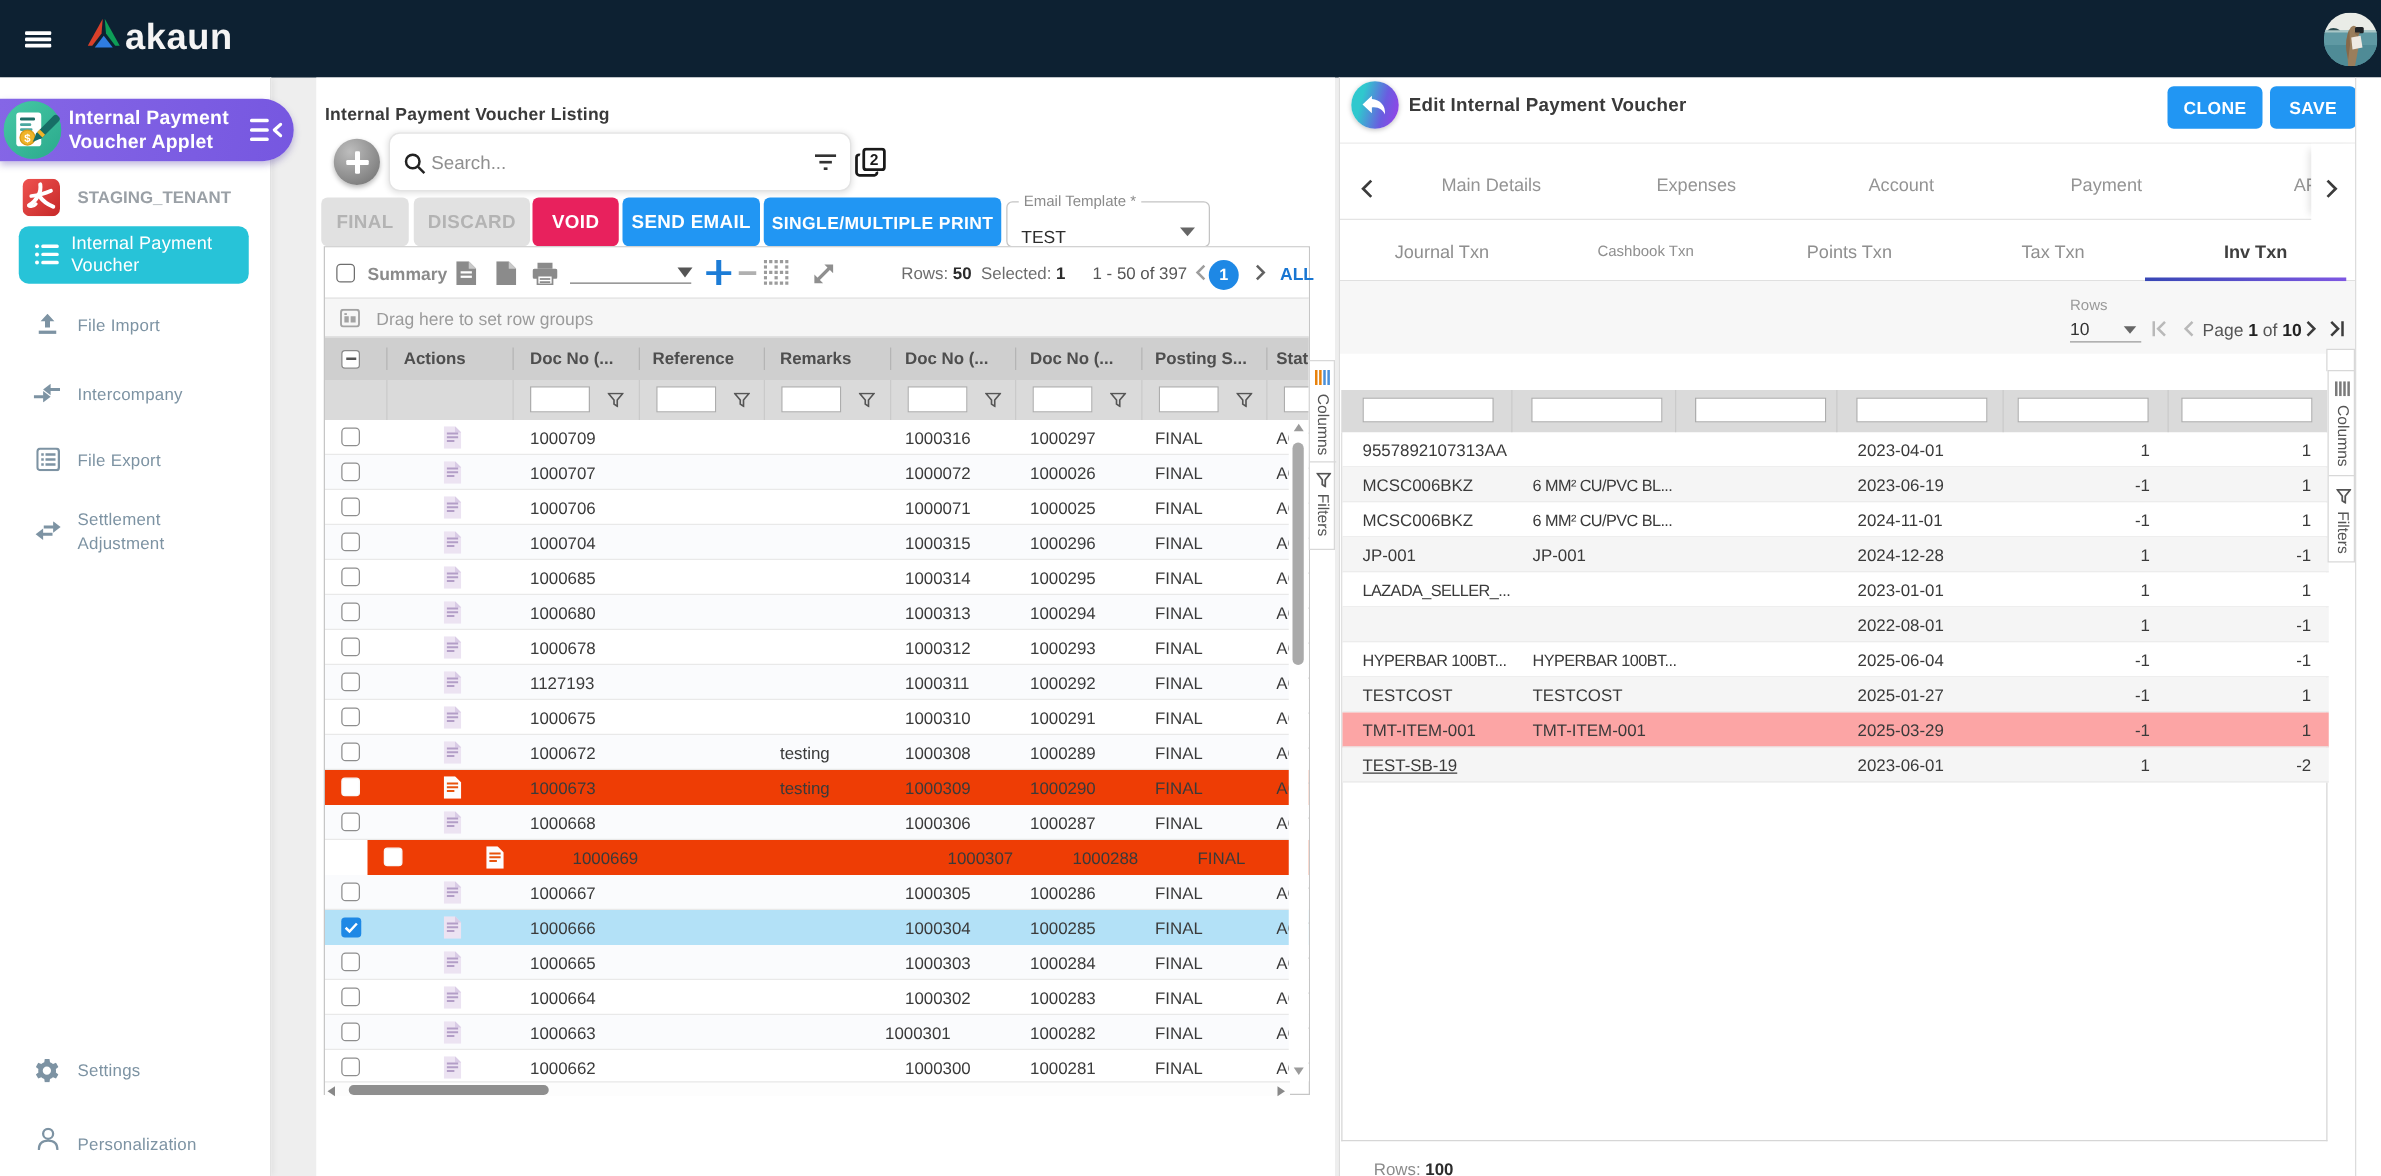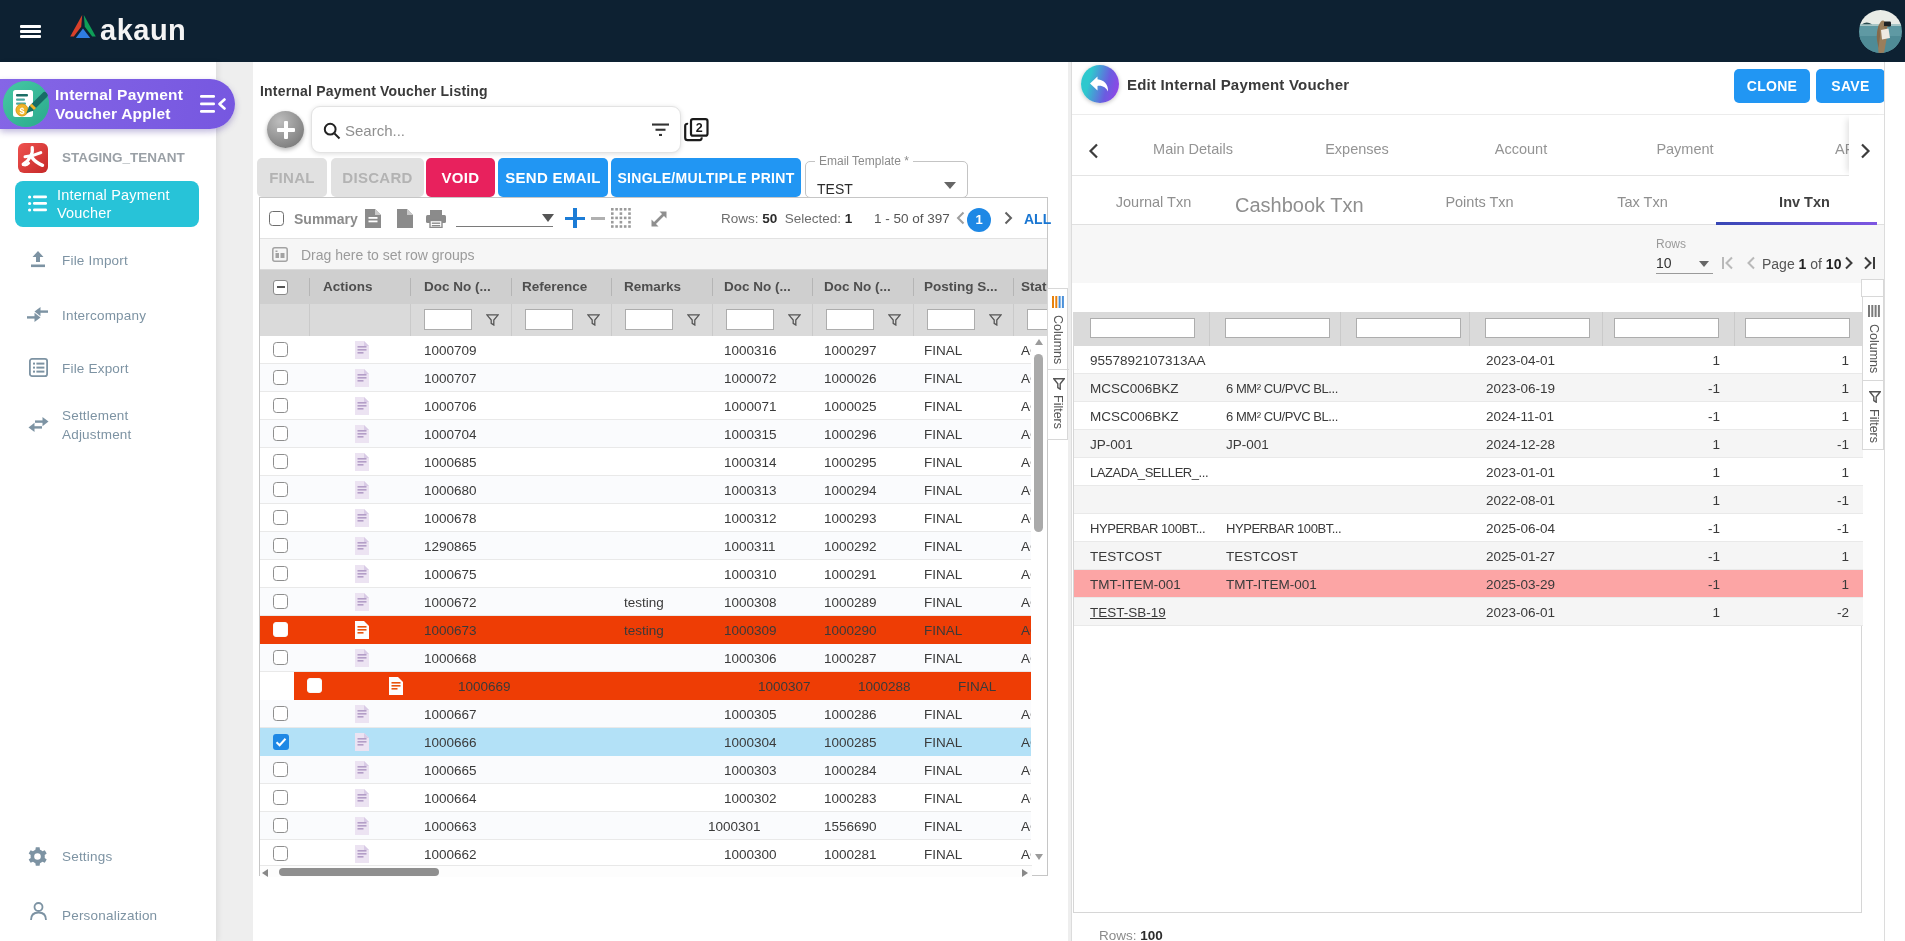--- a/index.html
+++ b/index.html
@@ -495,21 +495,21 @@
 </div>
 <div class="abs" style="left:0; top:196px; width:787px; height:28px; background:#fafbfd; border-bottom:1px solid #e9e9e9;">
 <div class="abs" style="left:13px; top:6px; width:15px; height:15px; background:#fff; border:1.8px solid #8e8e8e; border-radius:3.5px;"></div>
           <svg class="abs" style="left:95px; top:5px;" width="14" height="18" viewBox="0 0 14 18">
             <path d="M0 0 h9 l5 5 v13 h-14 z" fill="#ece3f2"></path>
             <path d="M9 0 l5 5 h-5 z" fill="#d9cbe6"></path>
             <rect x="2.5" y="5" width="9" height="1.6" fill="#b39ec7"></rect>
             <rect x="2.5" y="8" width="9" height="1.6" fill="#b39ec7"></rect>
             <rect x="2.5" y="11" width="6" height="1.6" fill="#b39ec7"></rect>
           </svg>
-<div class="cell rowtxt" style="left:164px; top:7px;">1290865</div>
+<div class="cell rowtxt" style="left:164px; top:7px;">1127193</div>
 
 <div class="cell rowtxt" style="left:464px; top:7px;">1000311</div>
 <div class="cell rowtxt" style="left:564px; top:7px;">1000292</div>
 <div class="cell rowtxt" style="left:664px; top:7px;">FINAL</div>
 <div class="cell rowtxt" style="left:761px; top:7px; width:26px;">ACTIVE</div>
 </div>
 <div class="abs" style="left:0; top:224px; width:787px; height:28px; background:#fff; border-bottom:1px solid #e9e9e9;">
 <div class="abs" style="left:13px; top:6px; width:15px; height:15px; background:#fff; border:1.8px solid #8e8e8e; border-radius:3.5px;"></div>
           <svg class="abs" style="left:95px; top:5px;" width="14" height="18" viewBox="0 0 14 18">
             <path d="M0 0 h9 l5 5 v13 h-14 z" fill="#ece3f2"></path>
@@ -660,21 +660,21 @@
           <svg class="abs" style="left:95px; top:5px;" width="14" height="18" viewBox="0 0 14 18">
             <path d="M0 0 h9 l5 5 v13 h-14 z" fill="#ece3f2"></path>
             <path d="M9 0 l5 5 h-5 z" fill="#d9cbe6"></path>
             <rect x="2.5" y="5" width="9" height="1.6" fill="#b39ec7"></rect>
             <rect x="2.5" y="8" width="9" height="1.6" fill="#b39ec7"></rect>
             <rect x="2.5" y="11" width="6" height="1.6" fill="#b39ec7"></rect>
           </svg>
 <div class="cell rowtxt" style="left:164px; top:7px;">1000663</div>
 
 <div class="cell rowtxt" style="left:448px; top:7px;">1000301</div>
-<div class="cell rowtxt" style="left:564px; top:7px;">1556690</div>
+<div class="cell rowtxt" style="left:564px; top:7px;">1000282</div>
 <div class="cell rowtxt" style="left:664px; top:7px;">FINAL</div>
 <div class="cell rowtxt" style="left:761px; top:7px; width:26px;">ACTIVE</div>
 </div>
 <div class="abs" style="left:0; top:504px; width:787px; height:28px; background:#fff; border-bottom:1px solid #e9e9e9;">
 <div class="abs" style="left:13px; top:6px; width:15px; height:15px; background:#fff; border:1.8px solid #8e8e8e; border-radius:3.5px;"></div>
           <svg class="abs" style="left:95px; top:5px;" width="14" height="18" viewBox="0 0 14 18">
             <path d="M0 0 h9 l5 5 v13 h-14 z" fill="#ece3f2"></path>
             <path d="M9 0 l5 5 h-5 z" fill="#d9cbe6"></path>
             <rect x="2.5" y="5" width="9" height="1.6" fill="#b39ec7"></rect>
             <rect x="2.5" y="8" width="9" height="1.6" fill="#b39ec7"></rect>
@@ -740,21 +740,21 @@
     <div class="abs" style="left:531px; top:26px; width:164px; text-align:center; color:#949494; font-size:14.5px;">Payment</div>
     <div class="abs" style="left:763px; top:26px; width:14px; color:#949494; font-size:14.5px; overflow:hidden; white-space:nowrap;">AP Payment</div>
     <div class="abs" style="left:777px; top:0; width:42px; height:61px; background:#fff; box-shadow:-6px 0 6px -4px rgba(0,0,0,0.12);"></div>
     <svg class="abs" style="left:788px; top:28px;" width="11" height="16" viewBox="0 0 11 16">
       <polyline points="2,1.5 8.5,8 2,14.5" fill="none" stroke="#3c3c3c" stroke-width="2.2"></polyline>
     </svg>
   </div>
 
   <div class="abs" style="left:0; top:114px; width:813px; height:49px; border-bottom:1px solid #e0e0e0; background:#fff;">
     <div class="abs" style="left:0px;   top:18px; width:163px; text-align:center; color:#8f8f8f; font-size:14.5px;">Journal Txn</div>
-    <div class="abs" style="left:163px; top:18px; width:163px; text-align:left; color:#8f8f8f; font-size:20px;">Cashbook Txn</div>
+    <div class="abs" style="left:163px; top:18px; width:163px; text-align:center; color:#8f8f8f; font-size:12px;">Cashbook Txn</div>
     <div class="abs" style="left:326px; top:18px; width:163px; text-align:center; color:#8f8f8f; font-size:14.5px;">Points Txn</div>
     <div class="abs" style="left:489px; top:18px; width:163px; text-align:center; color:#8f8f8f; font-size:14.5px;">Tax Txn</div>
     <div class="abs" style="left:652px; top:18px; width:161px; text-align:center; color:#3f3f3f; font-size:14.5px; font-weight:bold;">Inv Txn</div>
     <div class="abs" style="left:644px; top:46px; width:161px; height:3px; background:linear-gradient(90deg,#3747b5,#7e57e2);"></div>
   </div>
 
   <div class="abs" style="left:0; top:163px; width:813px; height:58px; background:#f7f7f7;">
     <div class="abs" style="left:584px; top:12px; font-size:12px; color:#9a9a9a;">Rows</div>
     <div class="abs" style="left:584px; top:30px; font-size:14px; color:#333;">10</div>
     <div class="abs" style="left:584px; top:48px; width:57px; border-bottom:1px solid #9a9a9a;"></div>

